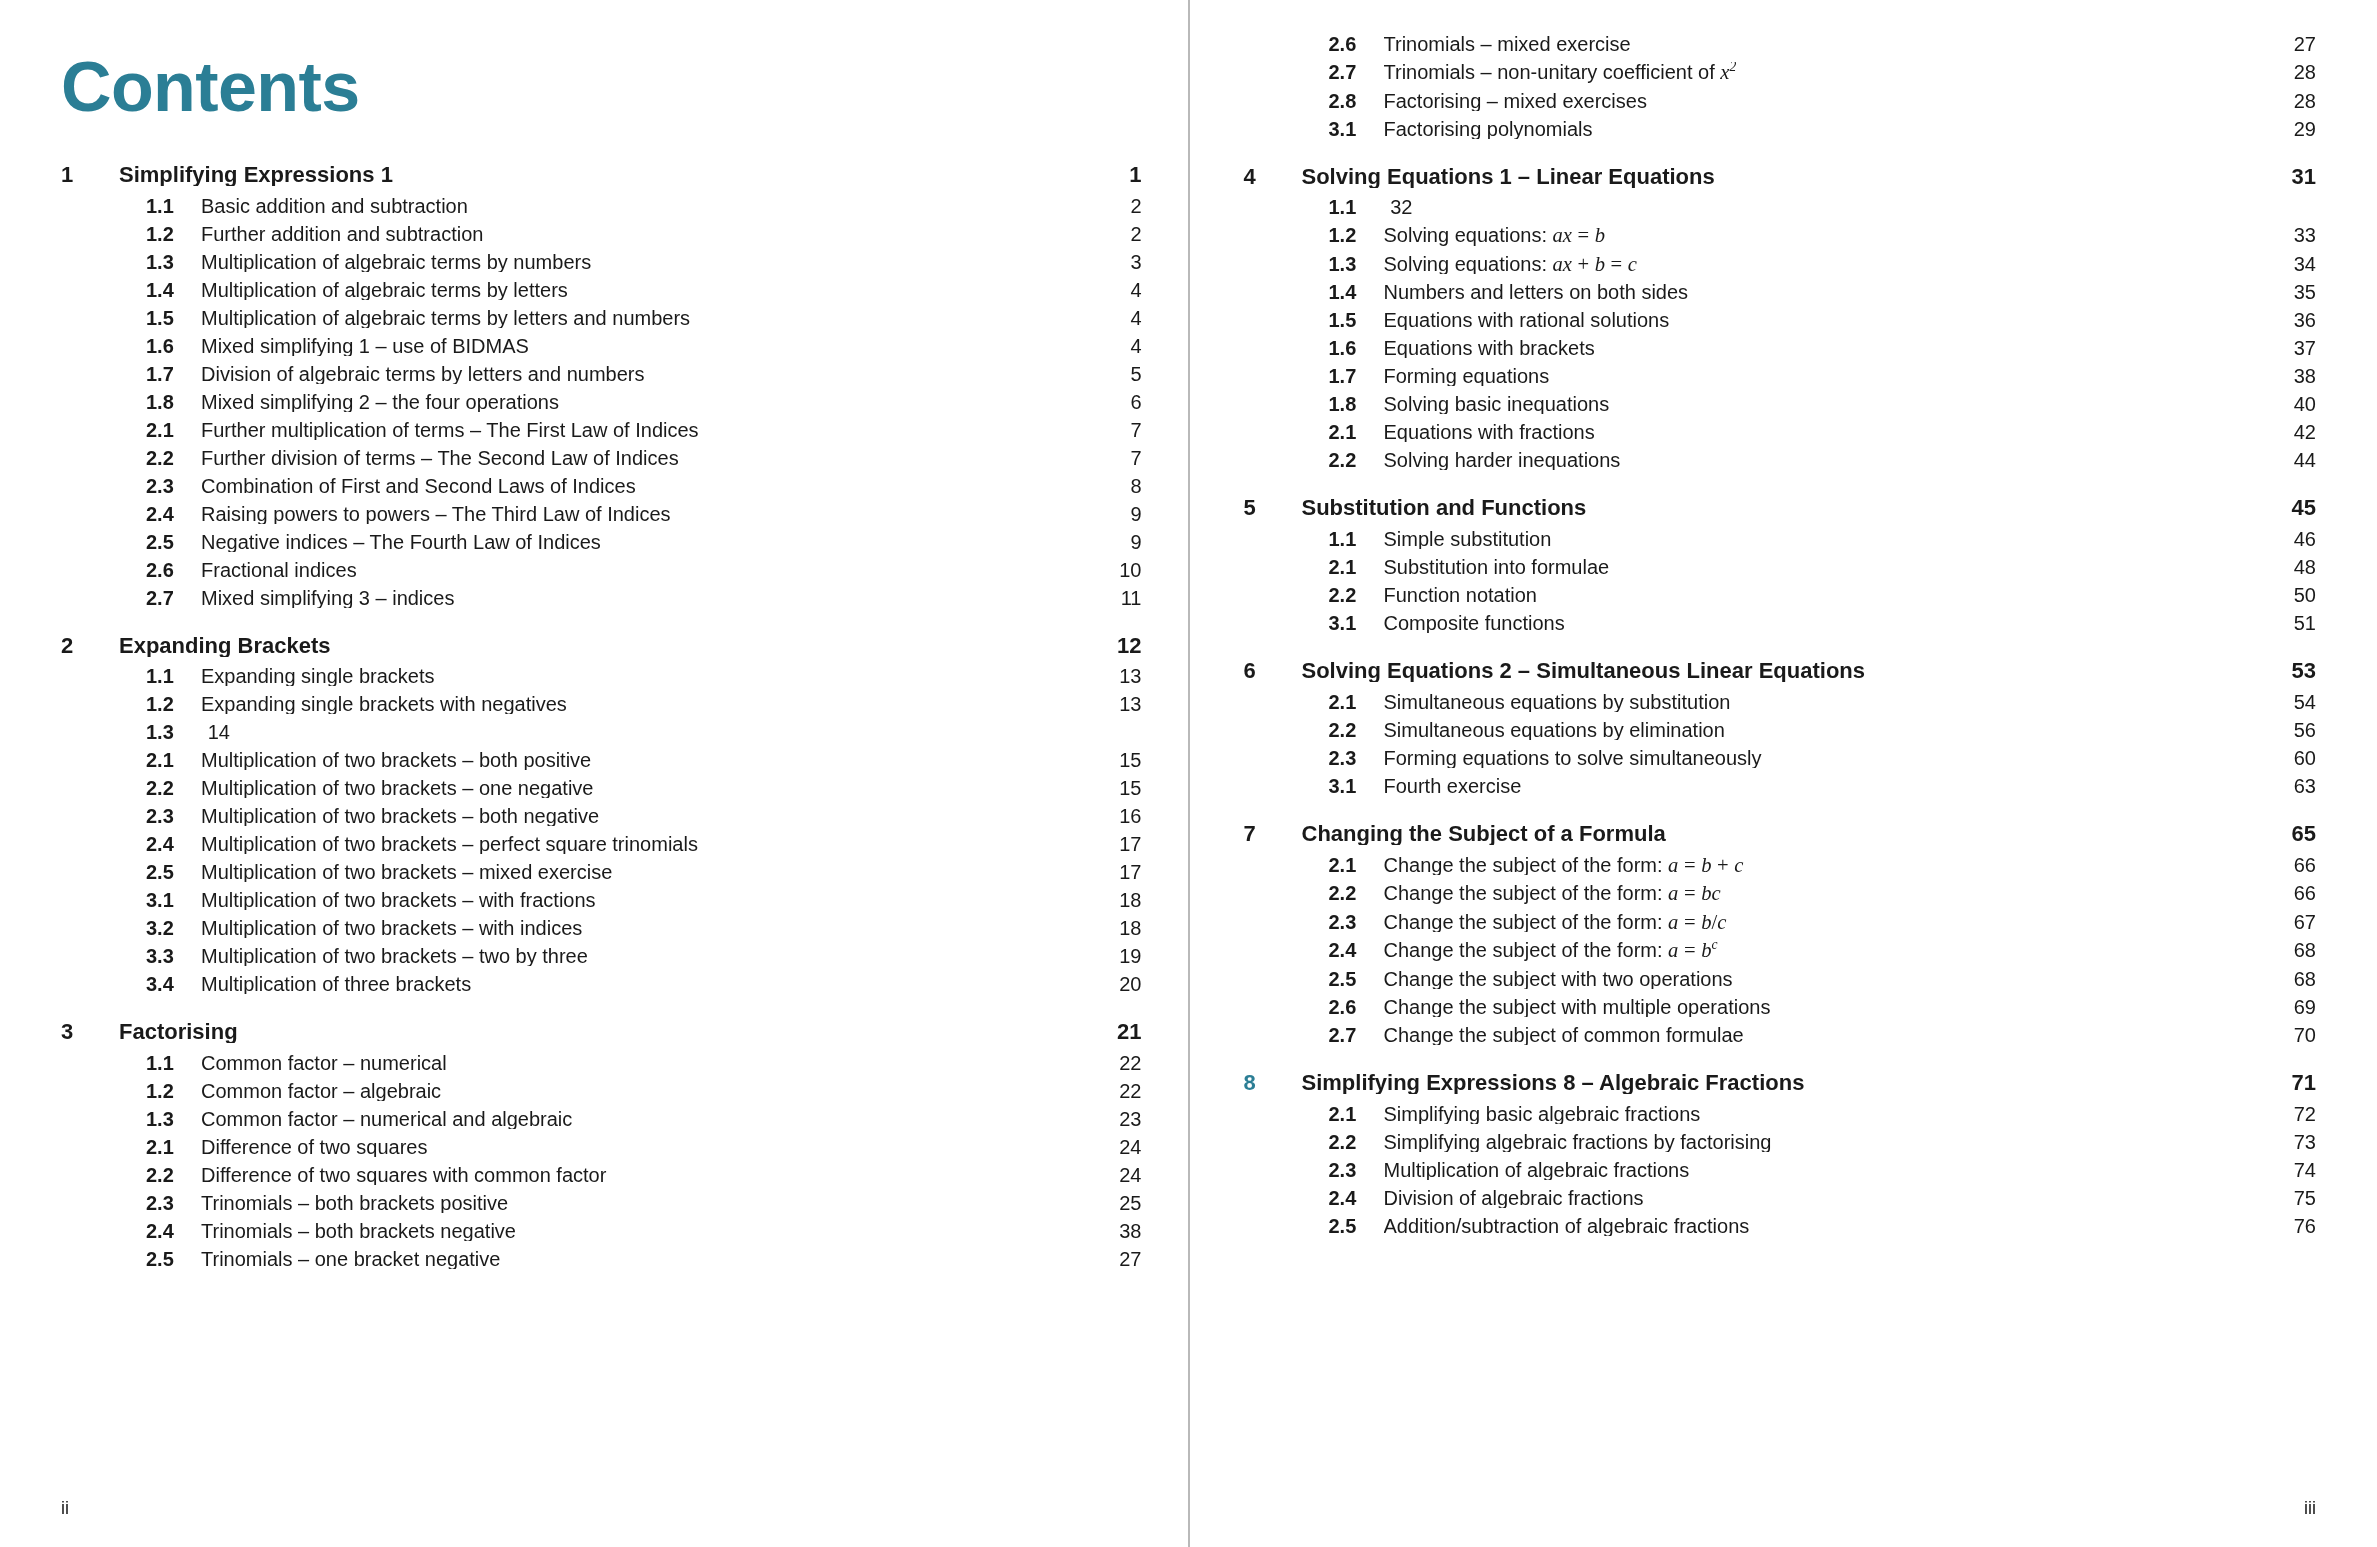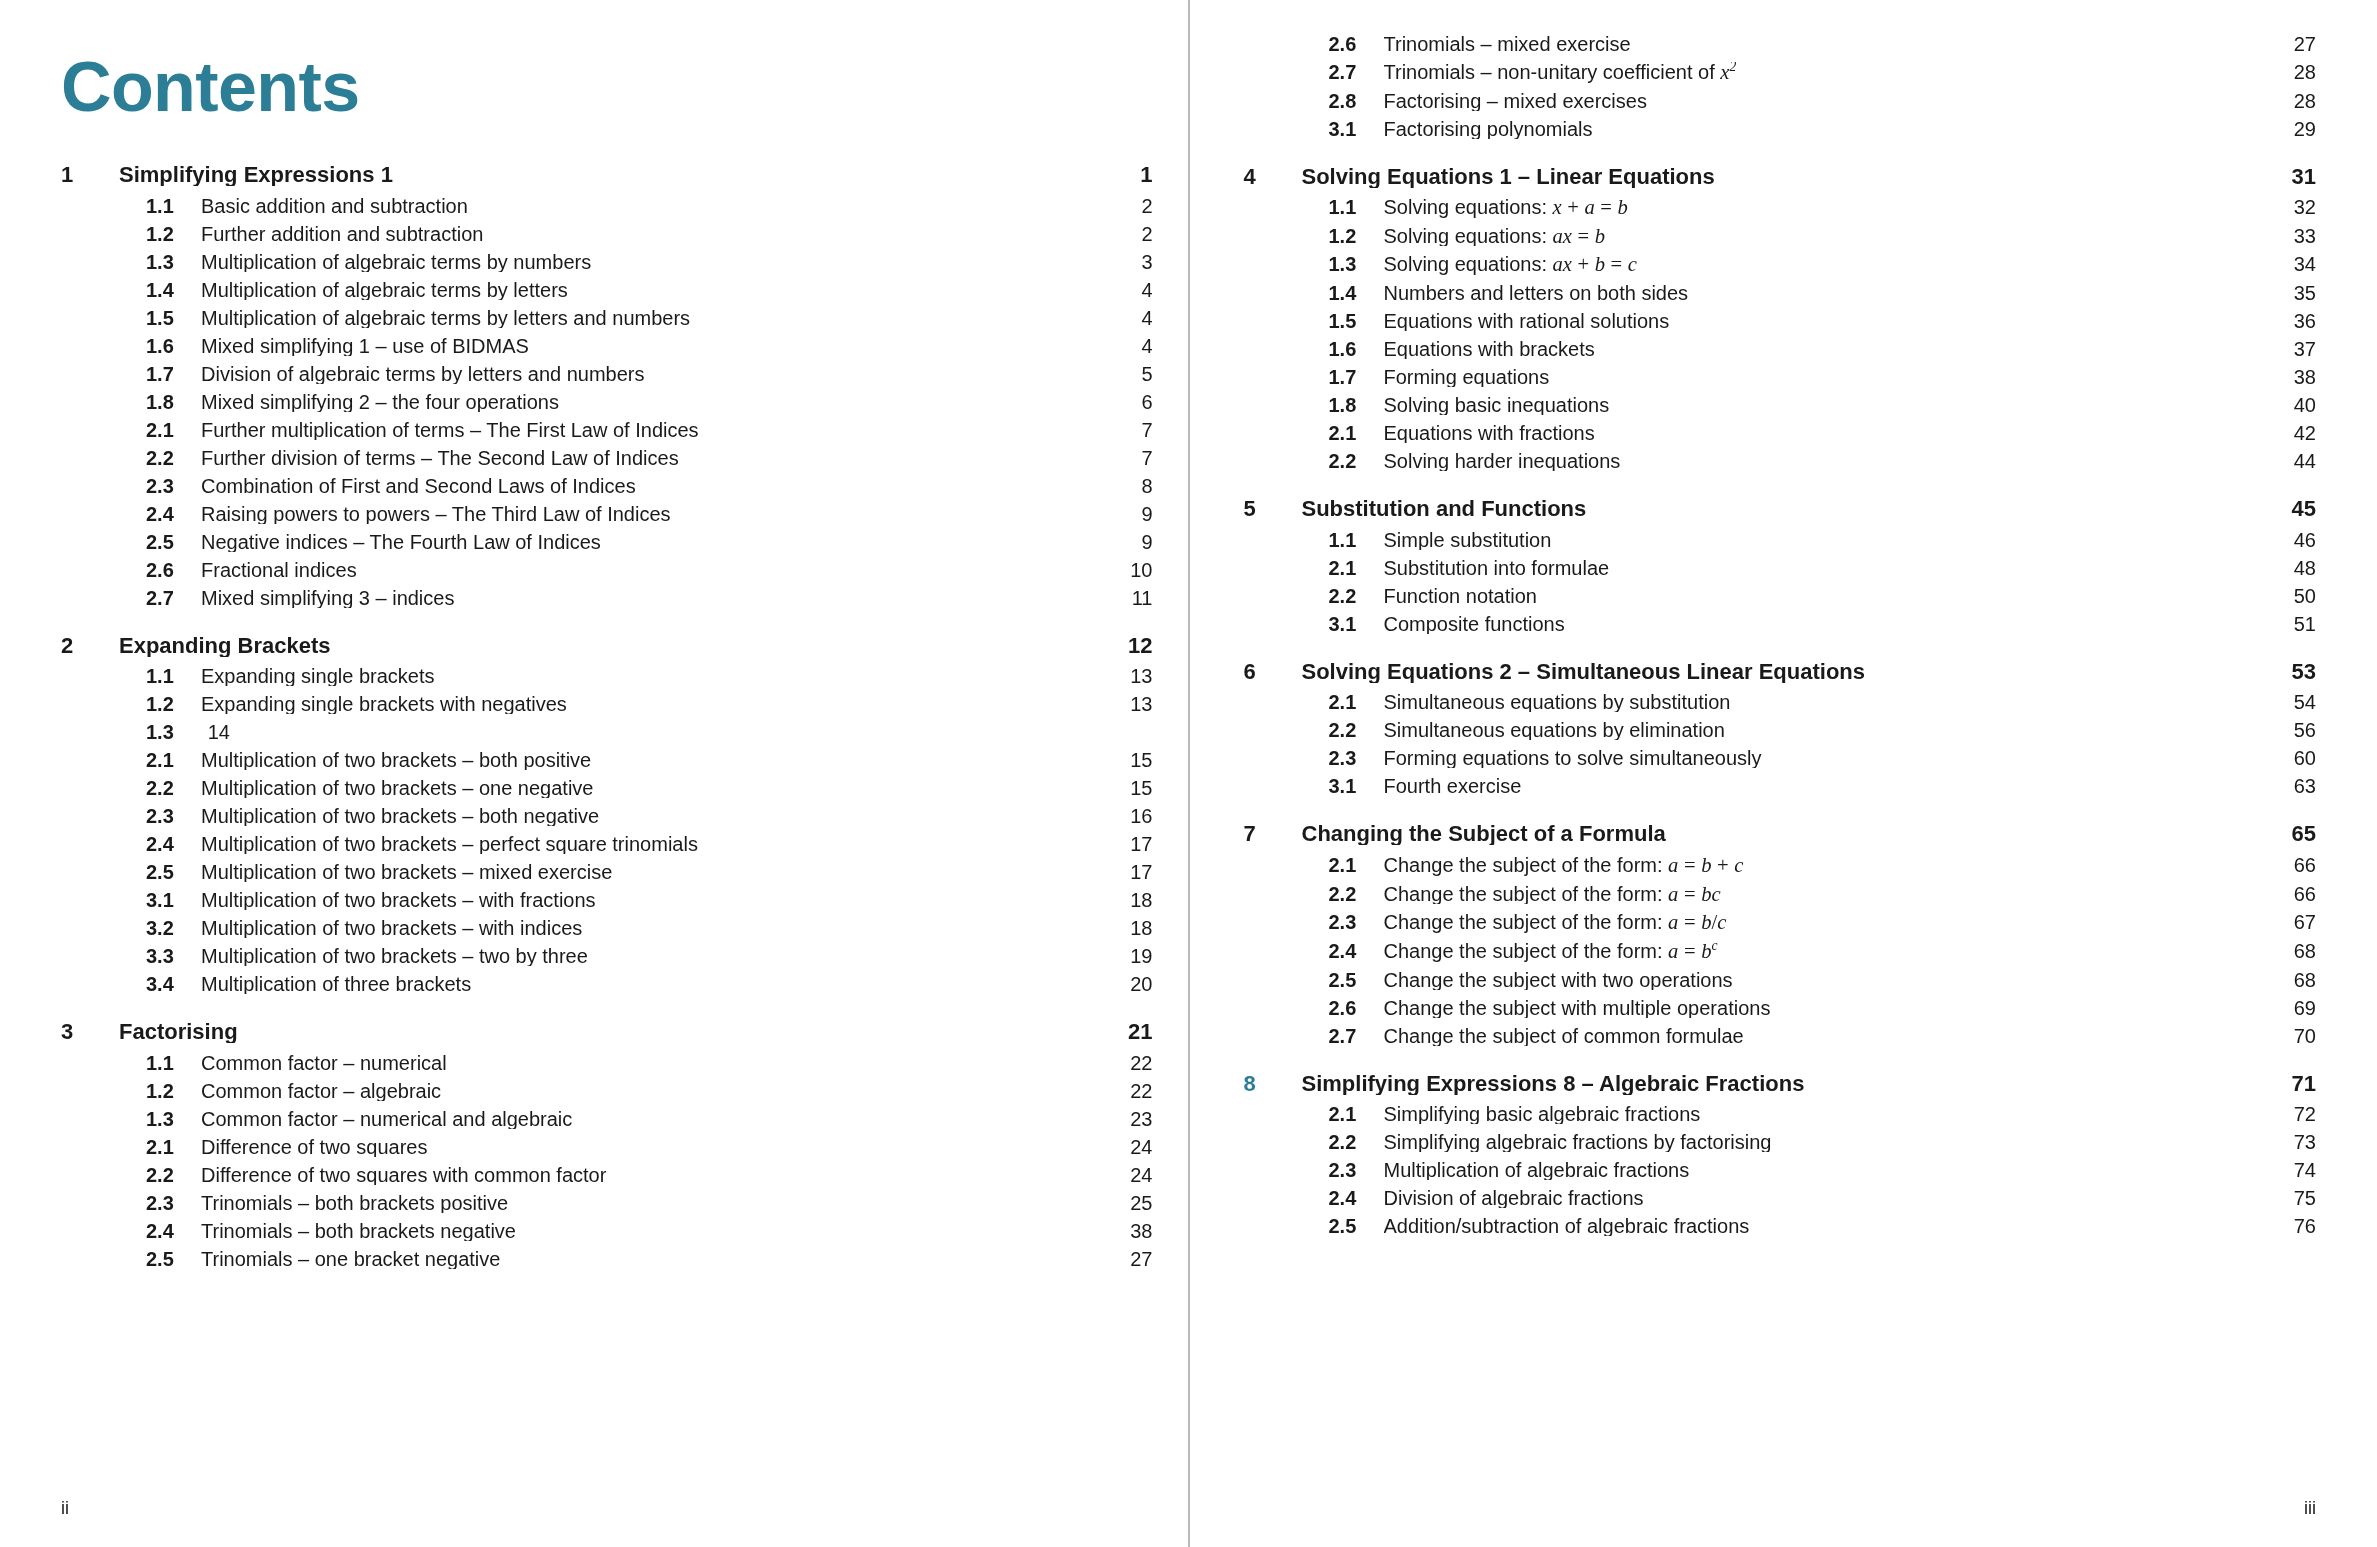--- a/index.html
+++ b/index.html
@@ -22,21 +22,21 @@
     width: 2377px;
     height: 1548px;
     display: flex;
   }
   .col {
     position: relative;
     box-sizing: border-box;
   }
   .col-left {
     width: 1189px;
-    padding: 0 36px 0 61px;
+    padding: 0 47px 0 61px;
   }
   .col-right {
     width: 1189px;
     padding: 0 61px 0 55px;
   }
   .divider {
     position: absolute;
     left: 1188px;
     top: 0;
     width: 1.8px;
@@ -364,21 +364,20 @@
       </div>
     <div class="toc" id="right-toc" style="margin-top:27px;">
         <div class="chapter-block">
           <div class="row chapter">
             <span class="num">4</span>
             <span class="title">Solving Equations 1 – Linear Equations</span>
             <span class="pg">31</span>
           </div>
           <div class="row section">
             <span class="sec-num">1.1</span>
-            <span class="title">Solving equations: <span class="mathit">x</span> <span class="mathop">+</span> <span class="mathit">a</span> <span class="mathop">=</span> <span class="mathit">b</span></span>
             <span class="pg">32</span>
           </div>
           <div class="row section">
             <span class="sec-num">1.2</span>
             <span class="title">Solving equations: <span class="mathit">ax</span> <span class="mathop">=</span> <span class="mathit">b</span></span>
             <span class="pg">33</span>
           </div>
           <div class="row section">
             <span class="sec-num">1.3</span>
             <span class="title">Solving equations: <span class="mathit">ax</span> <span class="mathop">+</span> <span class="mathit">b</span> <span class="mathop">=</span> <span class="mathit">c</span></span>

